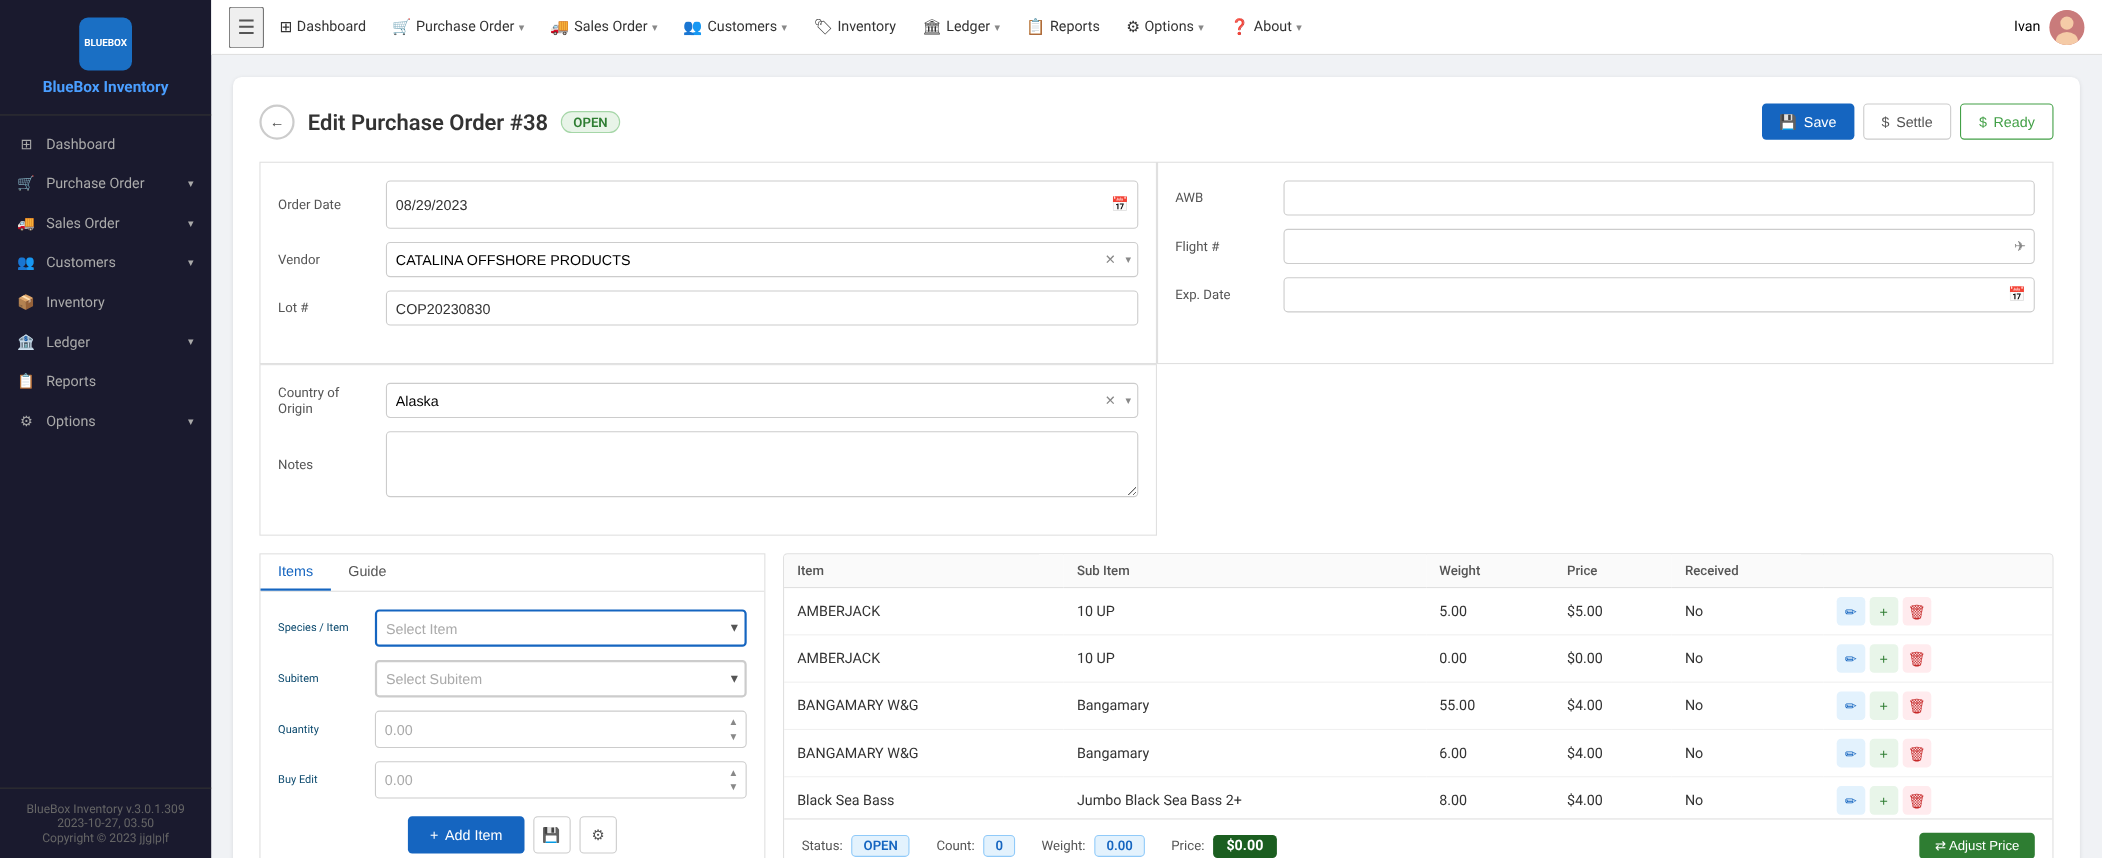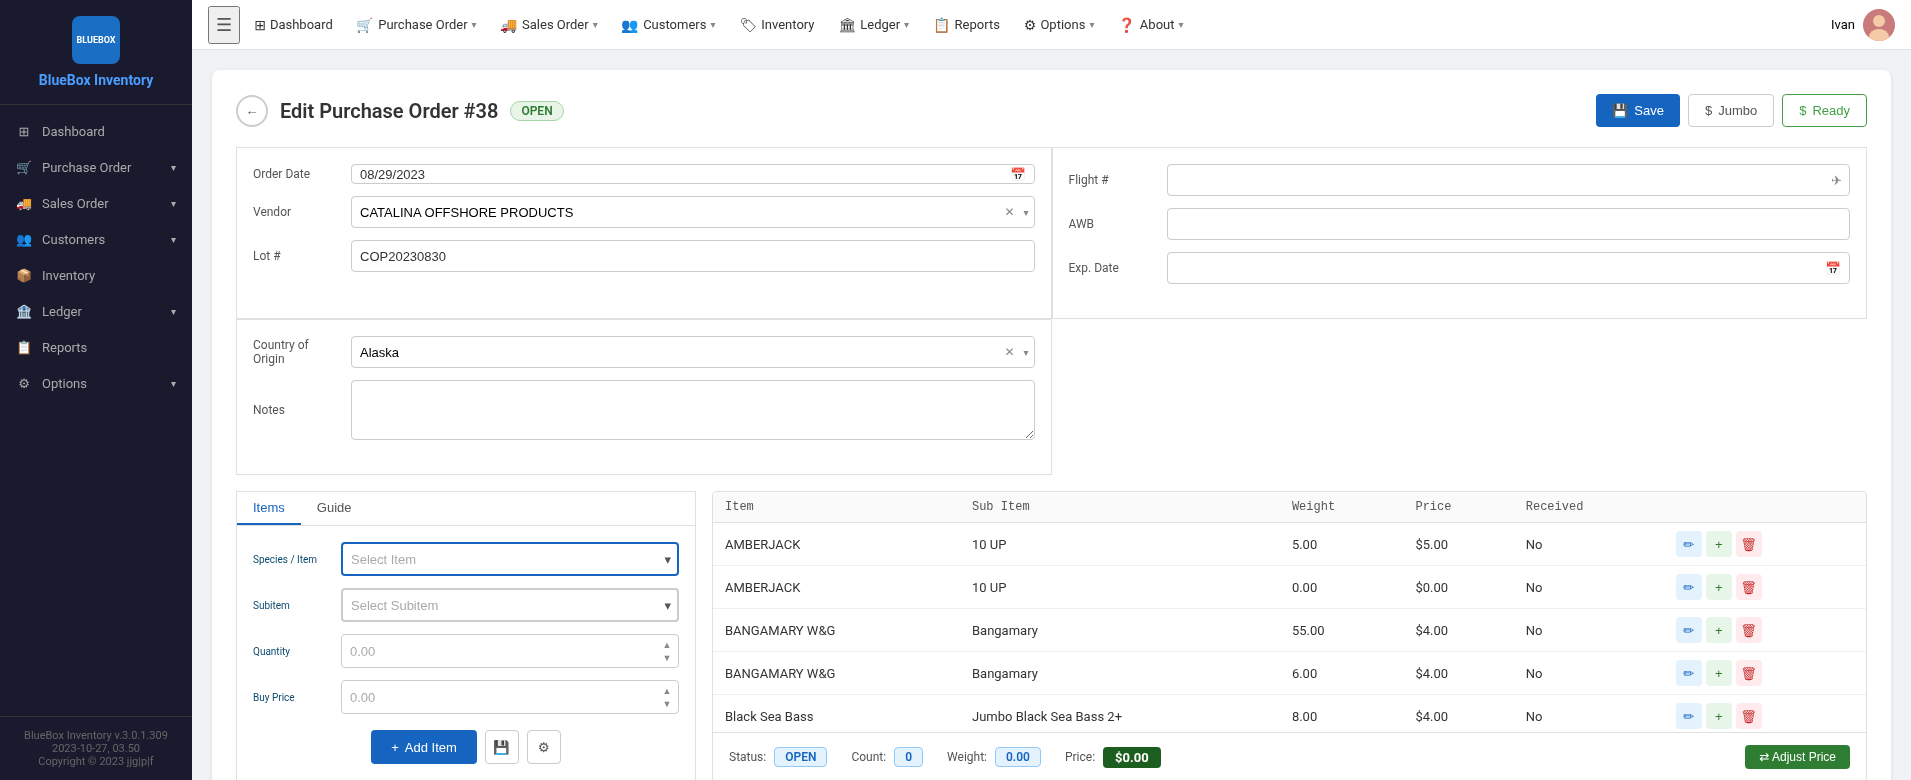--- a/index.html
+++ b/index.html
@@ -72,21 +72,21 @@
     .item-input { width: 100%; height: 34px; border: 1px solid #ccc; border-radius: 4px; padding: 0 24px 0 8px; font-size: 13px; color: #aaa; }
     .item-spinner { position: absolute; right: 4px; top: 50%; transform: translateY(-50%); display: flex; flex-direction: column; gap: 1px; }
     .spinner-btn { width: 16px; height: 12px; background: none; border: none; cursor: pointer; color: #888; font-size: 9px; line-height: 1; display: flex; align-items: center; justify-content: center; }
     .item-actions { display: flex; gap: 8px; margin-top: 16px; justify-content: center; }
     .btn-add { background: #1565c0; color: white; padding: 8px 20px; border: none; border-radius: 4px; cursor: pointer; font-size: 13px; display: flex; align-items: center; gap: 6px; }
     .btn-icon { width: 34px; height: 34px; border: 1px solid #ccc; background: white; border-radius: 4px; cursor: pointer; display: flex; align-items: center; justify-content: center; color: #555; }
 
     
     .items-table-wrap { border: 1px solid #e0e0e0; border-radius: 4px; overflow: hidden; }
     .items-table { width: 100%; border-collapse: collapse; }
-    .items-table th { background: #fafafa; padding: 8px 12px; text-align: left; font-size: 12px; color: #555; border-bottom: 1px solid #e0e0e0; font-weight: 500; font-family: Liberation Mono, monospace; }
+    .items-table th { background: #fafafa; padding: 8px 12px; text-align: left; font-size: 12px; color: #555; border-bottom: 1px solid #e0e0e0; font-weight: 500; }
     .items-table td { padding: 8px 12px; border-bottom: 1px solid #f0f0f0; font-size: 13px; color: #333; }
     .items-table tr:last-child td { border-bottom: none; }
     .row-actions { display: flex; gap: 4px; align-items: center; }
     .row-btn { width: 26px; height: 26px; border-radius: 4px; border: none; cursor: pointer; display: flex; align-items: center; justify-content: center; font-size: 13px; }
     .row-btn-edit { background: #e3f2fd; color: #1565c0; }
     .row-btn-add { background: #e8f5e9; color: #2e7d32; }
     .row-btn-del { background: #ffebee; color: #c62828; }
 
     
     .order-summary { border-top: 1px solid #e0e0e0; padding: 12px 16px; display: flex; align-items: center; gap: 24px; }
@@ -246,36 +246,36 @@
           <h1 class="page-title">Edit Purchase Order #38</h1>
           <span class="status-badge">OPEN</span>
         </div>
         <div class="header-actions">
           <button class="btn btn-primary">
             <span>💾</span>
             <span>Save</span>
           </button>
           <button class="btn btn-outline">
             <span>$</span>
-            <span>Jumbo</span>
+            <span>Settle</span>
           </button>
           <button class="btn btn-ready">
             <span>$</span>
             <span>Ready</span>
           </button>
         </div>
       </div>
 
       <div class="form-grid">
 
         <div class="form-section">
           <div class="form-row">
             <span class="form-label">Order Date</span>
             <div class="form-input-with-icon">
-              <input type="text" class="form-input" style="width: 100%; height: 20px; border: 1px solid rgb(204, 204, 204); border-radius: 4px; padding: 0px 30px 0px 8px;" value="08/29/2023">
+              <input type="text" class="form-input" style="width: 100%; height: 44px; border: 1px solid rgb(204, 204, 204); border-radius: 4px; padding: 0px 30px 0px 8px;" value="08/29/2023">
               <span class="form-input-icon">📅</span>
             </div>
           </div>
           <div class="form-row">
             <span class="form-label">Vendor</span>
             <div class="form-select-wrap">
               <select class="form-select">
                 <option>CATALINA OFFSHORE PRODUCTS</option>
               </select>
               <span class="form-select-clear">✕</span>
@@ -283,29 +283,29 @@
             </div>
           </div>
           <div class="form-row">
             <span class="form-label">Lot #</span>
             <input type="text" class="form-input" value="COP20230830" style="">
           </div>
         </div>
 
         <div class="form-section">
           <div class="form-row">
+            <span class="form-label">AWB</span>
+            <input type="text" class="form-input" value="" style="">
+          </div>
+          <div class="form-row">
             <span class="form-label">Flight #</span>
             <div class="form-input-with-icon">
               <input type="text" class="form-input" style="width: 100%; height: 32px; border: 1px solid rgb(204, 204, 204); border-radius: 4px; padding: 0px 30px 0px 8px;" value="">
               <span class="form-input-icon">✈</span>
             </div>
-          </div>
-          <div class="form-row">
-            <span class="form-label">AWB</span>
-            <input type="text" class="form-input" value="" style="">
           </div>
           <div class="form-row">
             <span class="form-label">Exp. Date</span>
             <div class="form-input-with-icon">
               <input type="text" class="form-input" style="width: 100%; height: 32px; border: 1px solid rgb(204, 204, 204); border-radius: 4px; padding: 0px 30px 0px 8px;" value="">
               <span class="form-input-icon">📅</span>
             </div>
           </div>
         </div>
 
@@ -358,21 +358,21 @@
                 <span class="item-form-label">Quantity</span>
                 <div class="item-input-wrap">
                   <input type="text" class="item-input" value="0.00" style="">
                   <div class="item-spinner">
                     <button class="spinner-btn">▲</button>
                     <button class="spinner-btn">▼</button>
                   </div>
                 </div>
               </div>
               <div class="item-form-row">
-                <span class="item-form-label">Buy Price</span>
+                <span class="item-form-label">Buy Edit</span>
                 <div class="item-input-wrap">
                   <input type="text" class="item-input" value="0.00" style="">
                   <div class="item-spinner">
                     <button class="spinner-btn">▲</button>
                     <button class="spinner-btn">▼</button>
                   </div>
                 </div>
               </div>
               <div class="item-actions">
                 <button class="btn-add">

